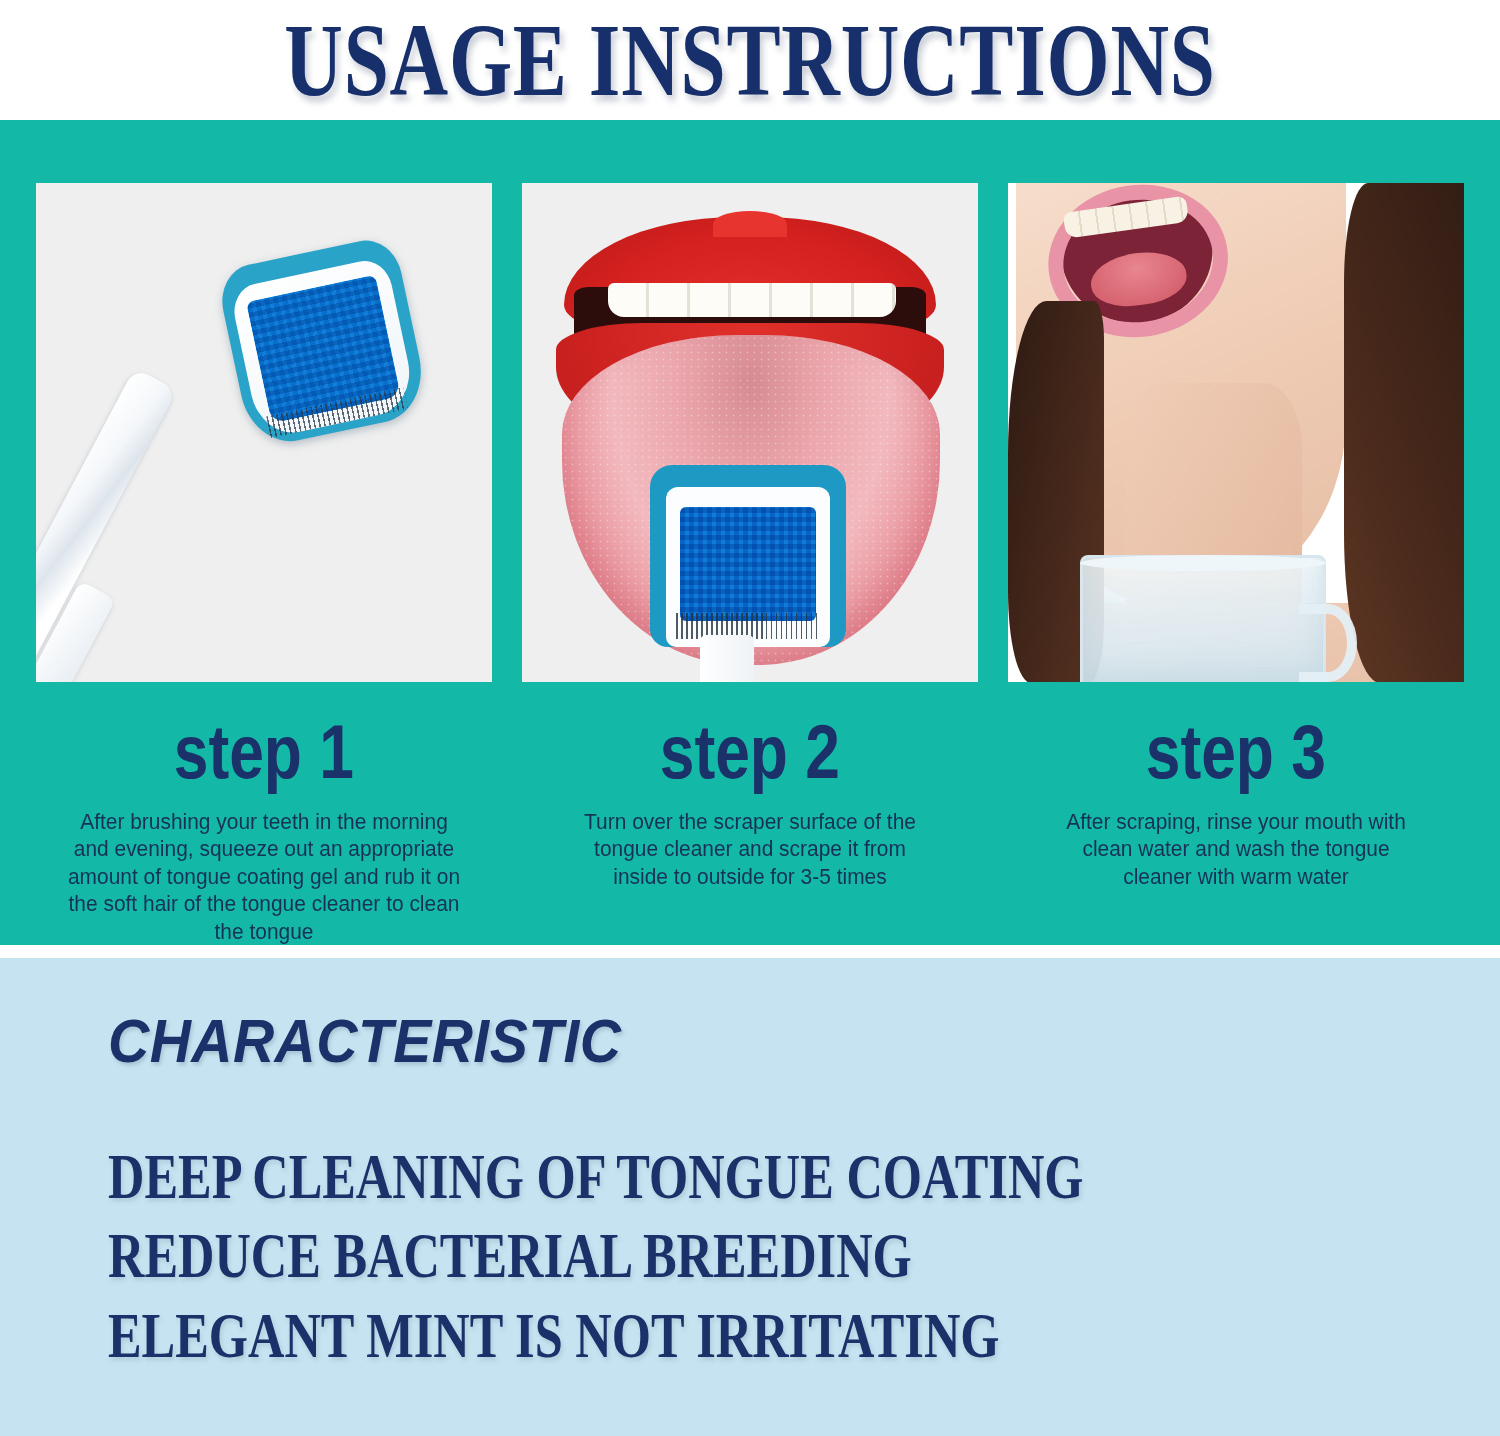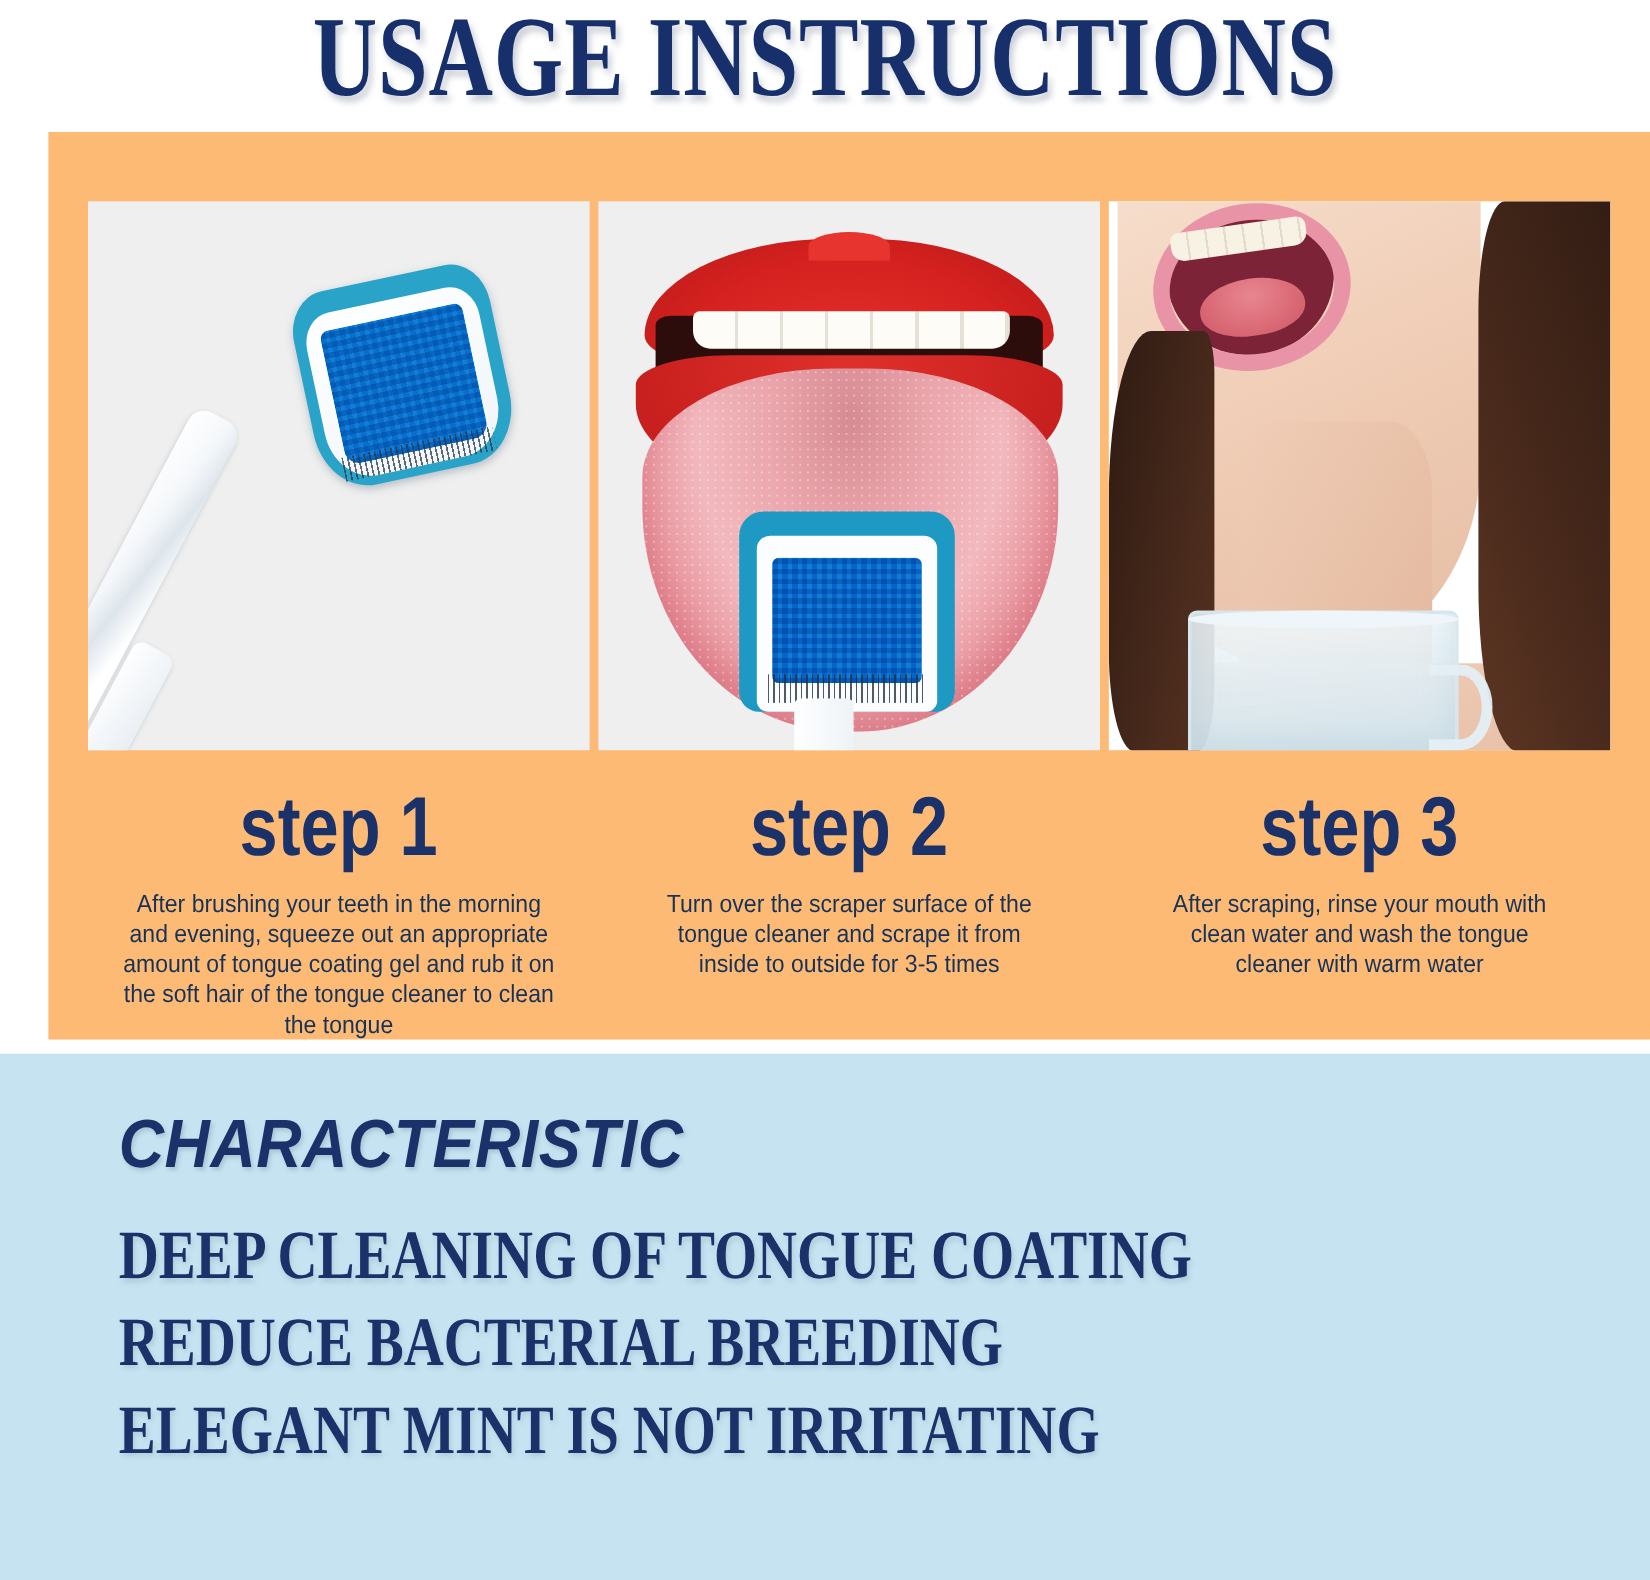--- a/index.html
+++ b/index.html
@@ -12,21 +12,21 @@
     background: #ffffff;
     font-family: "Liberation Sans", sans-serif;
     overflow: hidden;
     position: relative;
   }
 
   
   .header {
     height: 120px;
     display: flex;
-    align-items: flex-start;
+    align-items: center;
     justify-content: center;
     background: #ffffff;
   }
   .header-title {
     font-family: "Liberation Serif", serif;
     font-weight: bold;
     font-size: 104px;
     line-height: 1;
     letter-spacing: 1px;
     color: #17306b;
@@ -36,22 +36,21 @@
     text-shadow: 4px 6px 7px rgba(120,130,150,0.40);
   }
 
   
   .steps {
     display: flex;
     align-items: flex-start;
     justify-content: space-between;
     padding: 63px 36px 0 36px;
     box-sizing: border-box;
-    background: #fdba74;
-    margin-left: 44px;
+    background: #14b8a6;
   }
   .step-col {
     width: 456px;
     display: flex;
     flex-direction: column;
     align-items: center;
   }
   .photo {
     width: 456px;
     height: 499px;
@@ -297,21 +296,21 @@
     font-weight: bold;
     font-style: italic;
     font-size: 62px;
     line-height: 1;
     letter-spacing: 0.5px;
     color: #1b3169;
     transform: scaleX(0.92);
     transform-origin: left center;
     text-shadow: 2px 3px 4px rgba(110,140,160,0.35);
   }
-  .char-list { margin-top: 30px; }
+  .char-list { margin-top: 66px; }
   .char-line {
     font-family: "Liberation Serif", serif;
     font-weight: bold;
     font-size: 63px;
     line-height: 1.26;
     color: #1b3169;
     transform: scaleX(0.80);
     transform-origin: left center;
     white-space: nowrap;
     text-shadow: 2px 3px 5px rgba(120,145,165,0.30);

